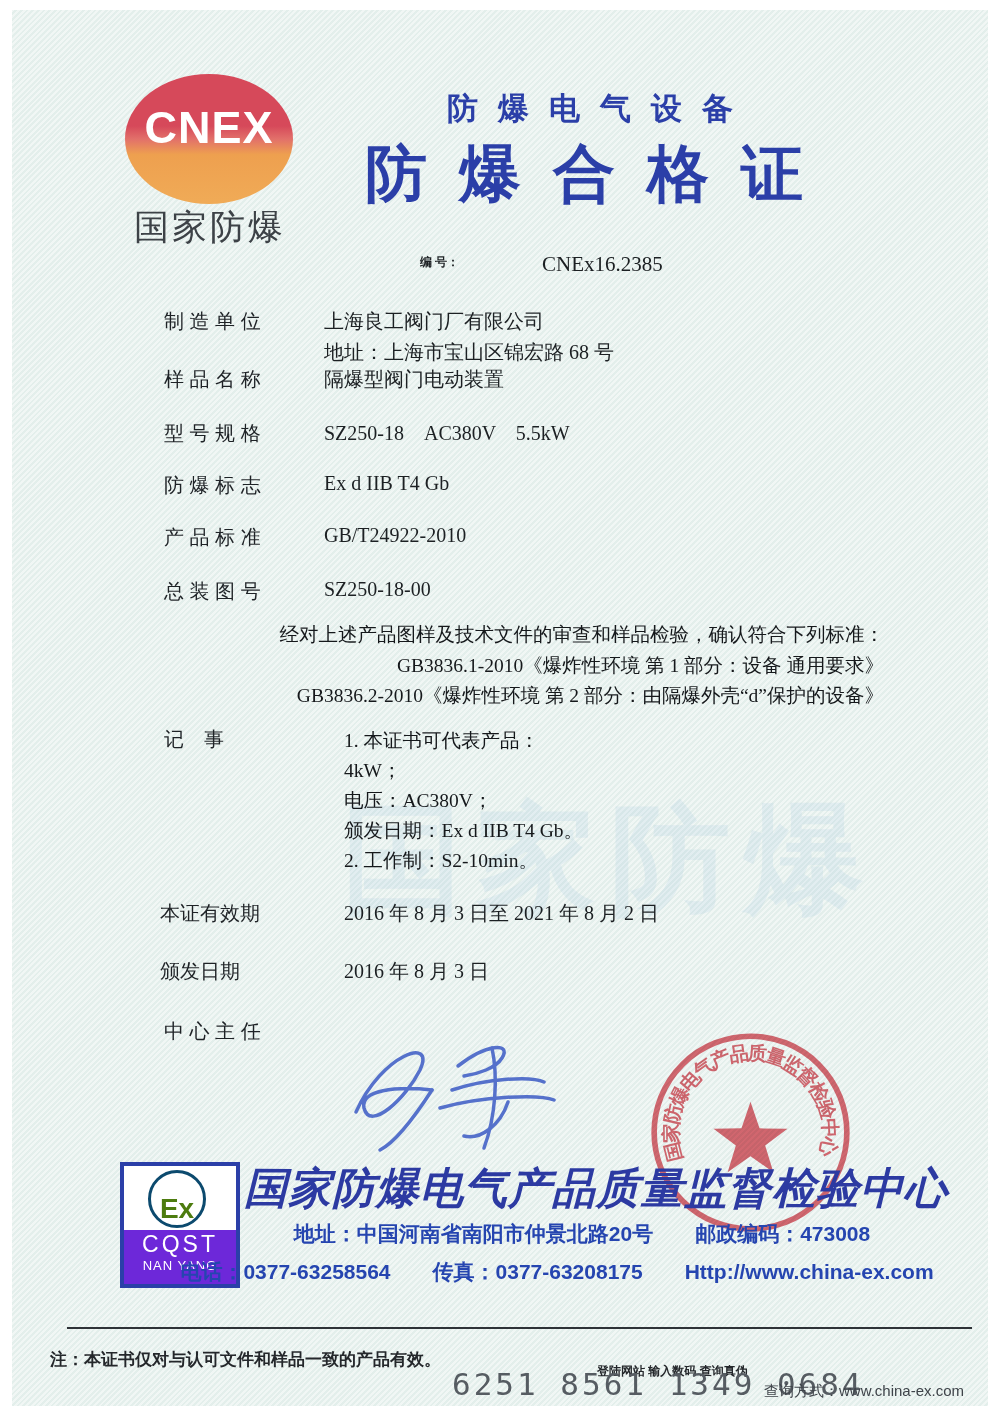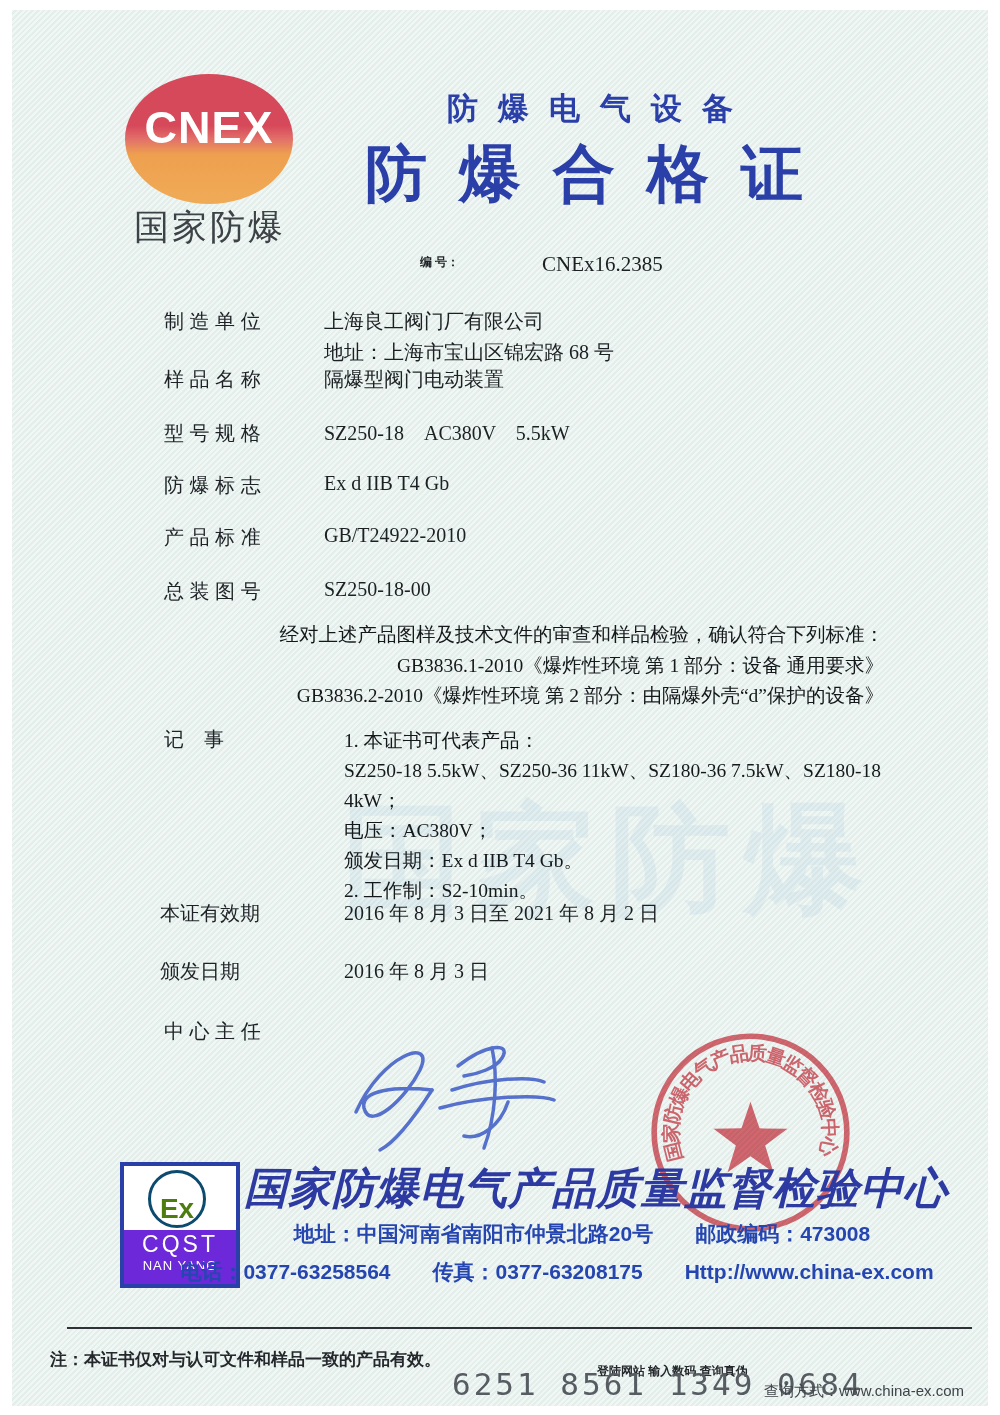--- a/index.html
+++ b/index.html
@@ -116,21 +116,20 @@
 
     <div class="abs statement">
       <div>经对上述产品图样及技术文件的审查和样品检验，确认符合下列标准：</div>
       <div>GB3836.1-2010《爆炸性环境 第 1 部分：设备 通用要求》</div>
       <div>GB3836.2-2010《爆炸性环境 第 2 部分：由隔爆外壳“d”保护的设备》</div>
     </div>
 
     <div class="abs notes-label">记　事</div>
     <div class="abs notes-body">
       <div>1. 本证书可代表产品：</div>
-      <div>SZ250-18  5.5kW、SZ250-36  11kW、SZ180-36  7.5kW、SZ180-18</div>
       <div>4kW；</div>
       <div>电压：AC380V；</div>
       <div>颁发日期：Ex d IIB T4 Gb。</div>
       <div>2. 工作制：S2-10min。</div>
     </div>
 
     <div class="abs vlabel t890">本证有效期</div>
     <div class="abs vvalue t890">2016 年 8 月 3 日至 2021 年 8 月 2 日</div>
     <div class="abs vlabel t948">颁发日期</div>
     <div class="abs vvalue t948">2016 年 8 月 3 日</div>

